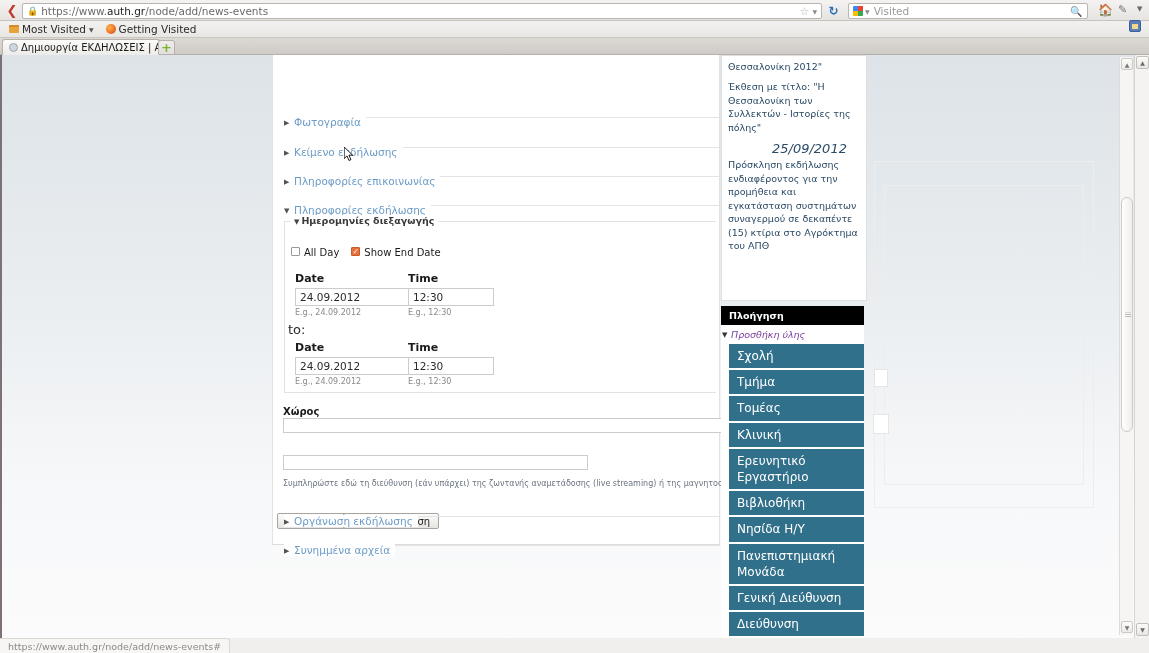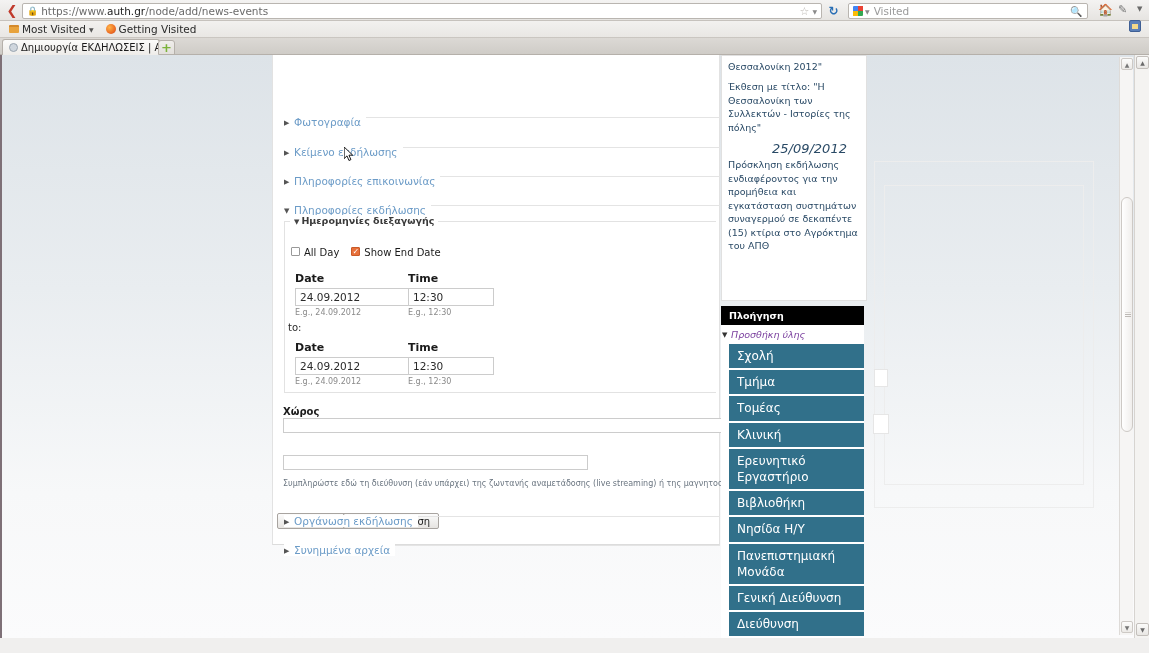--- a/index.html
+++ b/index.html
@@ -173,21 +173,21 @@
     color:#fff; font-size:8px; line-height:1;
   }
 
   .dt-group { position:absolute; }
   .dt-label { font-size:11px; font-weight:bold; color:#1a1a1a; }
   .dt-input {
     display:block; background:#fff; border:1px solid #ccc;
     font-size:10.5px; color:#2a2a2a; padding:2px 4px; font-family:"DejaVu Sans",sans-serif;
   }
   .dt-hint { font-size:8px; color:#8a8a8a; margin-top:2px; }
-  .to-label { position:absolute; font-size:10px; color:#2a2a2a; }
+  .to-label { position:absolute; font-size:13px; color:#2a2a2a; }
 
   .field-label {
     position:absolute; font-size:10px; font-weight:bold; color:#1a1a1a;
   }
   .text-input {
     position:absolute; background:#fff; border:1px solid #ccc; height:15px;
     font-size:10px; padding:1px 3px; font-family:"DejaVu Sans",sans-serif;
   }
   .field-desc {
     position:absolute; font-size:8px; color:#6a7580; white-space:nowrap;
@@ -484,14 +484,17 @@
       <div class="vscroll-grip" style="left:3px;"></div>
     </div>
     <div class="inner-btn" style="top:564px;">▼</div>
   </div>
 
   <div class="vscroll-outer">
     <div class="vscroll-btn" style="top:1px;">▲</div>
     <div class="vscroll-btn" style="top:568px;">▼</div>
   </div>
 
+  <div class="statusbar">
+    <div class="status-chip">https://www.auth.gr/node/add/news-events#</div>
+  </div>
 
 </div>
 
 </body></html>

